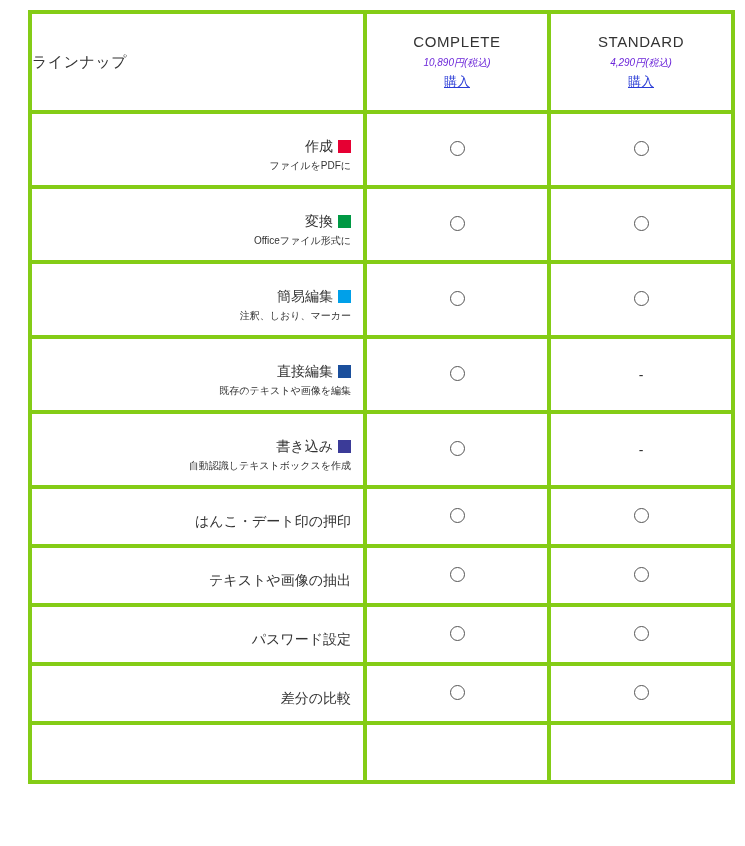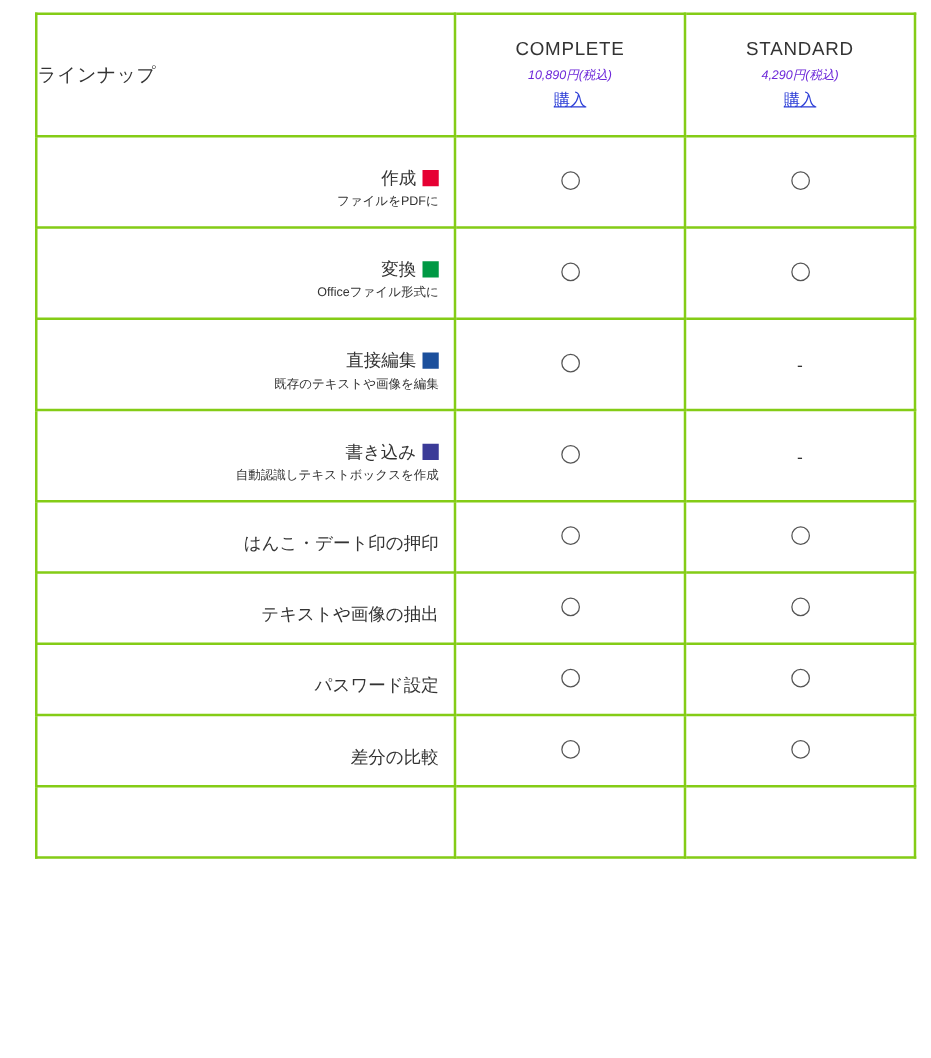--- a/index.html
+++ b/index.html
@@ -20,21 +20,21 @@
     height: 846px;
     box-sizing: border-box;
     padding: 10px 14px 10px 28px;
   }
   table.compare {
     border-collapse: collapse;
     table-layout: fixed;
     width: 703px;
   }
   table.compare td {
-    border: 2px solid #84cc16;
+    border: 4px solid #84cc16;
     padding: 0;
     vertical-align: middle;
   }
   col.c-feature { width: 335px; }
   col.c-plan    { width: 184px; }
 
   
   .hdr-feature {
     height: 84px;
     text-align: left;
@@ -162,20 +162,31 @@
               <span class="swatch" style="background: rgb(0, 153, 68);"></span>
             </div>
             <div class="feat-desc">Officeファイル形式に</div>
           </td>
           <td class="val cell-tall"><span class="mark-circle"></span></td>
           <td class="val cell-tall"><span class="mark-circle"></span></td>
         </tr>
         <tr>
           <td class="feat cell-tall">
             <div class="feat-title">
+              <span>簡易編集</span>
+              <span class="swatch" style="background: rgb(0, 160, 233);"></span>
+            </div>
+            <div class="feat-desc">注釈、しおり、マーカー</div>
+          </td>
+          <td class="val cell-tall"><span class="mark-circle"></span></td>
+          <td class="val cell-tall"><span class="mark-circle"></span></td>
+        </tr>
+        <tr>
+          <td class="feat cell-tall">
+            <div class="feat-title">
               <span>直接編集</span>
               <span class="swatch" style="background: rgb(27, 79, 156);"></span>
             </div>
             <div class="feat-desc">既存のテキストや画像を編集</div>
           </td>
           <td class="val cell-tall"><span class="mark-circle"></span></td>
           <td class="val cell-tall"><span class="mark-dash">-</span></td>
         </tr>
         <tr>
           <td class="feat cell-tall">

